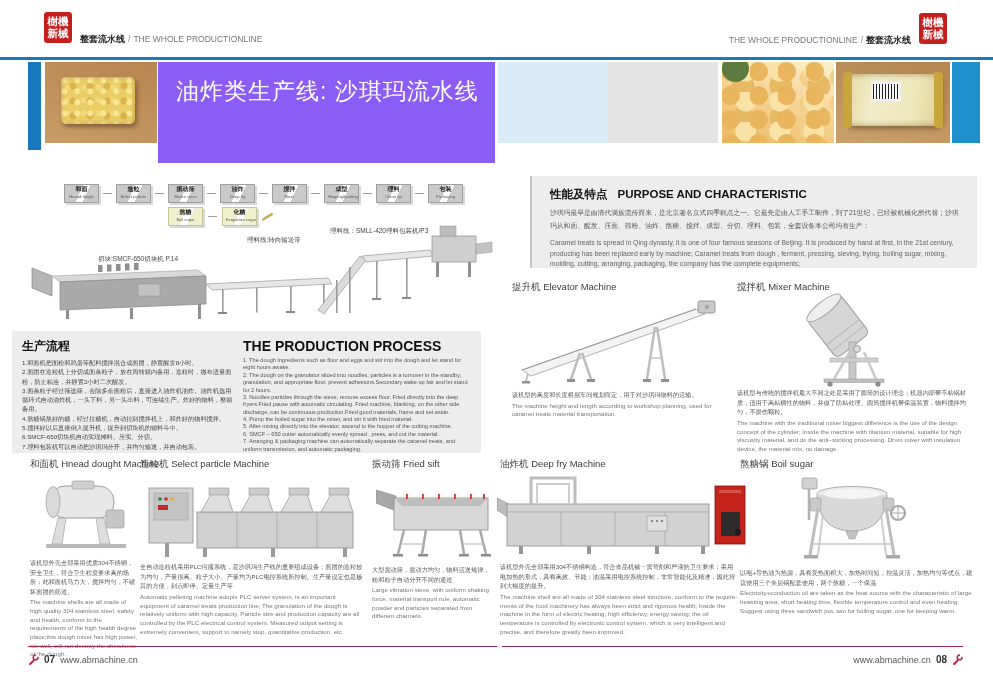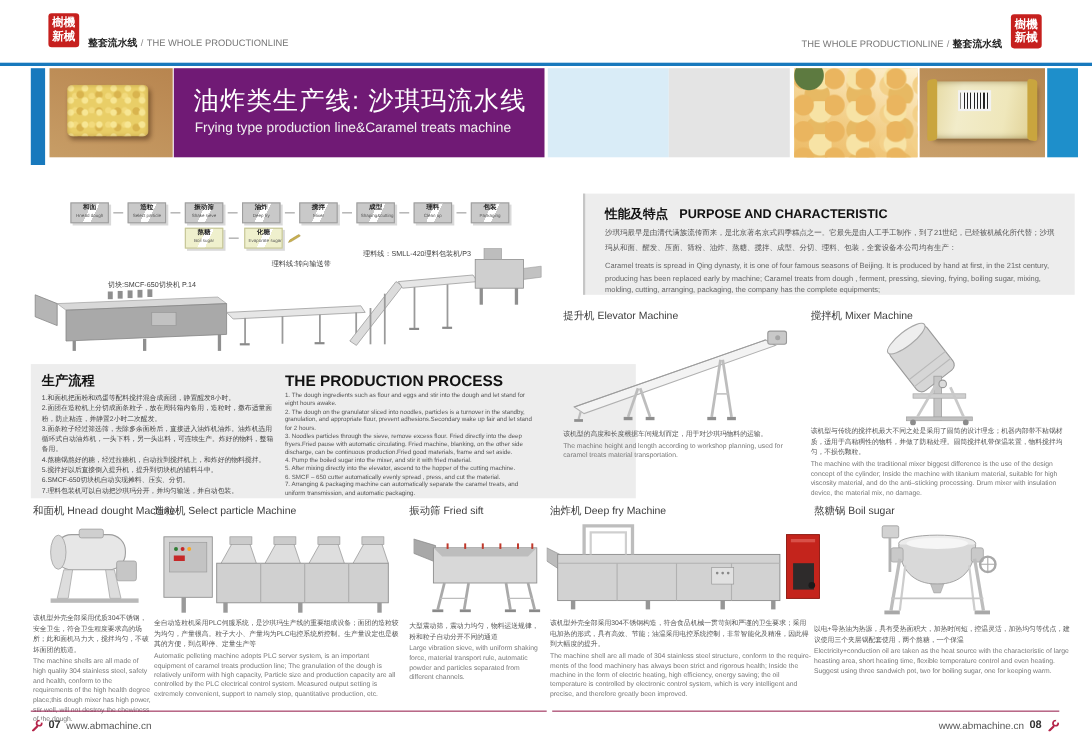--- a/index.html
+++ b/index.html
@@ -10,21 +10,21 @@
   
   .seal{width:28px;height:31px;background:#c6201e;border-radius:3px;color:#fff;
         text-align:center;font-size:10.5px;line-height:12px;font-weight:bold;padding-top:3px;box-sizing:border-box;}
   .hdr-text{font-size:8.5px;color:#777;white-space:nowrap;}
   .hdr-text .zh{color:#222;font-weight:bold;font-size:9px;}
   .hdr-text .sep{margin:0 3px;color:#888;}
   .blue-rule{height:3px;background:#1879bd;}
 
   
   .stripe-blue{left:28px;top:62px;width:13px;height:88px;background:#1879bd;}
-  .banner-gray{left:158px;top:62px;width:337px;height:81px;background:#701a75;}
+  .banner-gray{left:158px;top:62px;width:337px;height:101px;background:#8b5cf6;}
   .banner-title-zh{left:18px;top:14px;font-size:23px;color:#fff;letter-spacing:1px;}
   .banner-title-en{left:19px;top:47px;font-size:12.5px;color:#f0f0f0;}
   .seg{top:62px;height:81px;}
   .photo-sachima{left:45px;top:62px;width:112px;height:81px;background:linear-gradient(20deg,#c79d66 0%,#b8854f 100%);overflow:hidden;}
   .treat{position:absolute;left:14%;top:18%;width:66%;height:58%;border-radius:5px;
      background-color:#e9ce67;
      background-image:radial-gradient(circle at 25% 30%, #f7e694 2.5px, transparent 3.5px),
                       radial-gradient(circle at 70% 60%, #d9b44e 3px, transparent 4px),
                       radial-gradient(circle at 50% 80%, #f2da7c 2.5px, transparent 3.5px);
      background-size:13px 11px,17px 15px,15px 13px;
@@ -63,21 +63,21 @@
   .fz{position:relative;display:block;text-align:center;font-size:6px;line-height:8px;font-weight:bold;color:#222;}
   .fe{position:relative;display:block;text-align:center;font-size:5px;line-height:6px;color:#555;
       transform:scale(.82);white-space:nowrap;}
   .fdash{width:9px;height:1px;background:#9a9a9a;flex:0 0 auto;}
   .sugar-row{left:168px;top:207px;display:flex;align-items:center;gap:5px;}
 
   .diag-label{font-size:6.5px;color:#444;white-space:nowrap;}
 
   
   .panel{background:#ededed;}
-  .panel-process{left:28px;top:331px;width:550px;height:122px;overflow:hidden;}
+  .panel-process{left:12px;top:331px;width:469px;height:122px;overflow:hidden;}
   .proc-zh{left:10px;top:7px;width:212px;}
   .proc-en{left:231px;top:7px;width:230px;}
   .proc-title-zh{font-size:12px;font-weight:bold;color:#111;margin-bottom:3px;}
   .proc-title-en{font-size:14px;font-weight:bold;color:#111;margin-bottom:3px;}
   .pi{font-size:6.2px;line-height:1.5;color:#454545;}
   .pe{font-size:5.6px;line-height:1.32;color:#555;}
 
   
   .panel-purpose{left:530px;top:176px;width:447px;height:92px;border-left:2px solid #c6c6c6;box-sizing:border-box;
                  padding:11px 18px 0 18px;overflow:hidden;}
@@ -119,21 +119,20 @@
 <div class="abs blue-rule" style="left:0;top:57px;width:993px;"></div>
 
 <div class="abs stripe-blue"></div>
 
 <div class="abs photo-sachima">
   <div class="treat"></div>
 </div>
 
 <div class="abs banner-gray">
   <div class="abs banner-title-zh">油炸类生产线: 沙琪玛流水线</div>
-  <div class="abs banner-title-en">Frying type production line&amp;Caramel treats machine</div>
 </div>
 
 <div class="abs seg seg-lightblue"></div>
 <div class="abs seg seg-lightgray"></div>
 <div class="abs seg photo-closeup"></div>
 <div class="abs seg photo-package">
   <div class="bag">
       <div class="barcode"></div>
     </div>
 </div>

